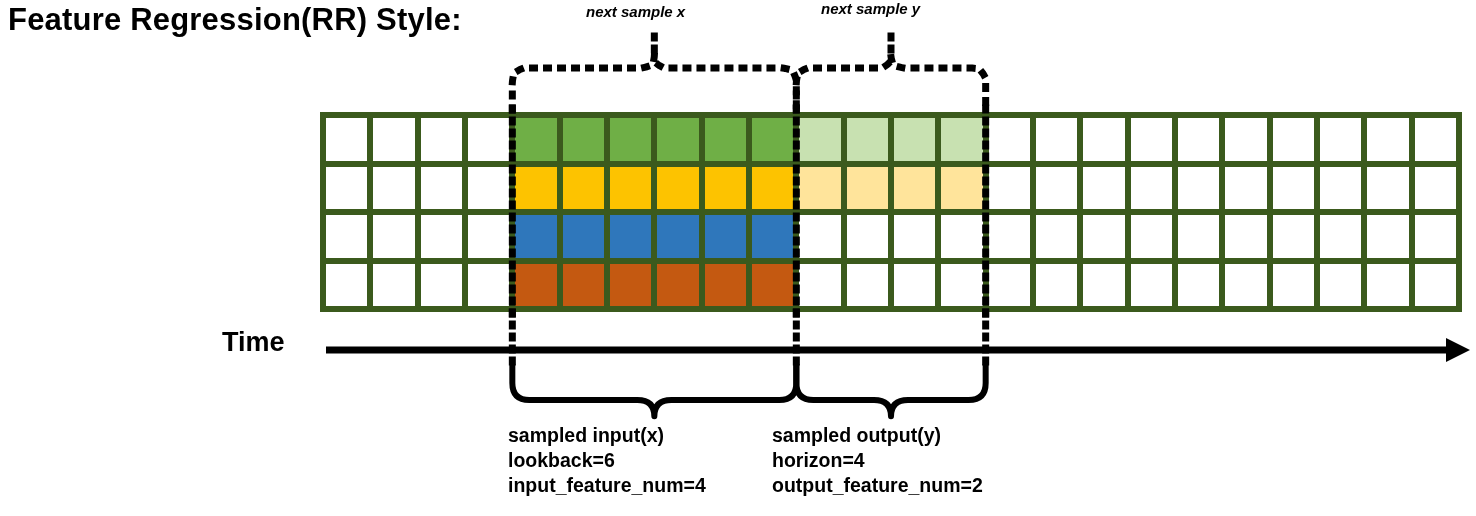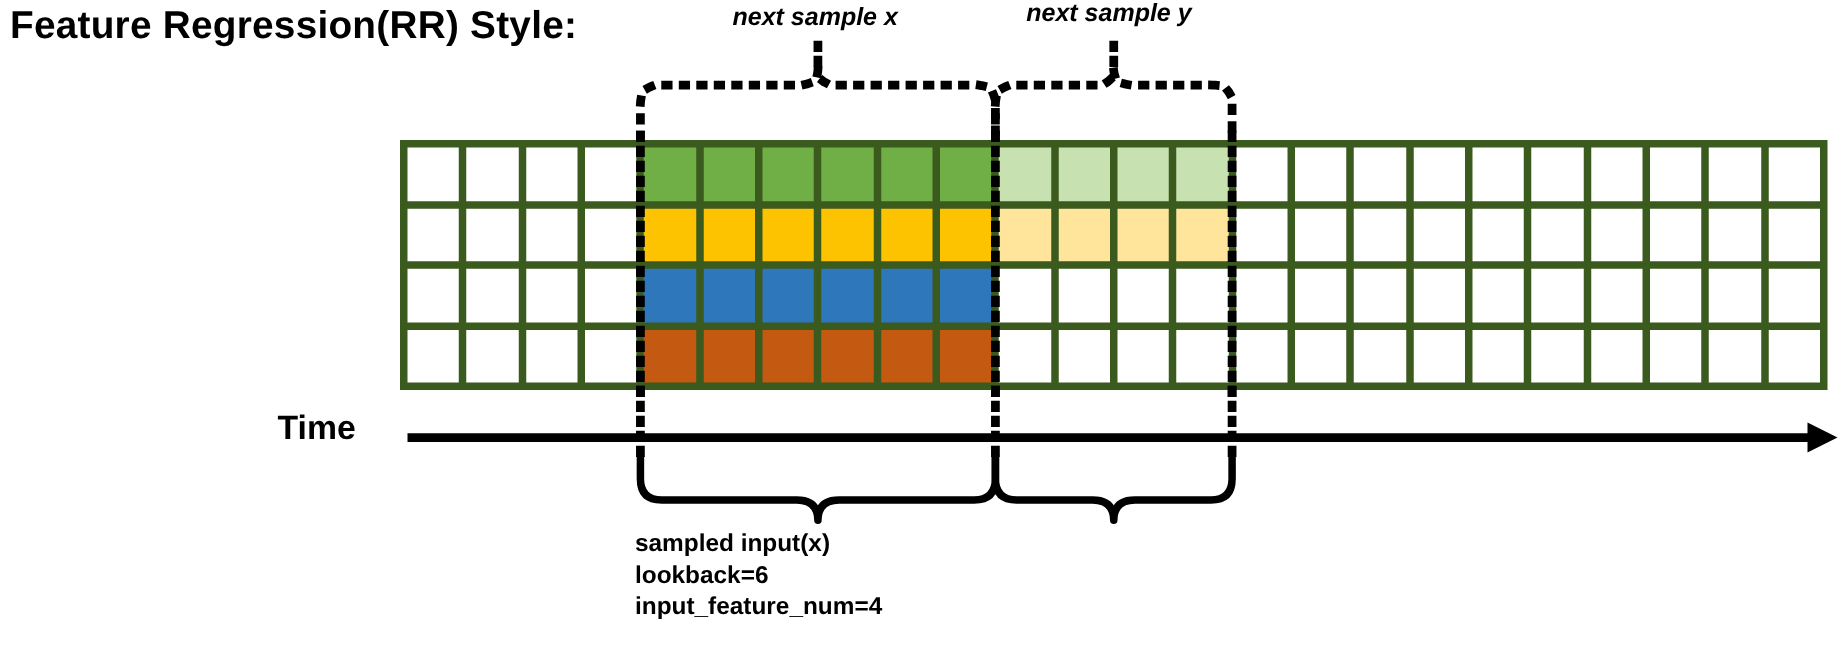--- a/index.html
+++ b/index.html
@@ -5,21 +5,21 @@
   html,body{margin:0;padding:0;background:#ffffff;}
   body{width:1476px;height:516px;position:relative;overflow:hidden;
        font-family:"Liberation Sans",sans-serif;color:#000;}
   #stage{position:absolute;left:0;top:0;width:1476px;height:516px;}
 
   
   #title{position:absolute;left:8px;top:2px;font-size:31px;font-weight:700;
          letter-spacing:.2px;white-space:nowrap;}
 
   
-  .brace-label{position:absolute;font-size:20px;font-style:italic;
+  .brace-label{position:absolute;font-size:15px;font-style:italic;
                font-weight:600;white-space:nowrap;}
   #lbl-next-x{left:586px;top:3px;}
   #lbl-next-y{left:821px;top:0;}
 
   
   .row-label{position:absolute;right:0;font-size:26px;font-weight:700;
              white-space:nowrap;line-height:1;text-align:right;}
   #rowlabels{position:absolute;left:0px;top:112px;width:312px;height:200px;}
   #rowlabels .row-label{width:100%;}
 
@@ -167,14 +167,17 @@
       <line x1="512.3333333333334" y1="312" x2="512.3333333333334" y2="372" stroke="#000000" stroke-width="7" stroke-dasharray="2 10" stroke-linecap="square"></line>
       <line x1="796.3333333333334" y1="312" x2="796.3333333333334" y2="372" stroke="#000000" stroke-width="7" stroke-dasharray="2 10" stroke-linecap="square"></line>
       <line x1="985.6666666666667" y1="312" x2="985.6666666666667" y2="372" stroke="#000000" stroke-width="7" stroke-dasharray="2 10" stroke-linecap="square"></line>
       <path d="M 512.3333333333334 364 L 512.3333333333334 383 Q 512.3333333333334 400 529.3333333333334 400 L 637.3333333333334 400 Q 654.3333333333334 400 654.3333333333334 416.15 Q 654.3333333333334 400 671.3333333333334 400 L 779.3333333333334 400 Q 796.3333333333334 400 796.3333333333334 383 L 796.3333333333334 364" fill="none" stroke="#000000" stroke-width="6" stroke-linecap="butt" stroke-linejoin="round"></path>
       <path d="M 796.3333333333334 364 L 796.3333333333334 383 Q 796.3333333333334 400 813.3333333333334 400 L 874 400 Q 891 400 891 416.15 Q 891 400 908 400 L 968.6666666666667 400 Q 985.6666666666667 400 985.6666666666667 383 L 985.6666666666667 364" fill="none" stroke="#000000" stroke-width="6" stroke-linecap="butt" stroke-linejoin="round"></path>
     </svg>
 
   <div class="caption" id="cap-input">sampled input(x)
 lookback=6
 input_feature_num=4</div>
+  <div class="caption" id="cap-output">sampled output(y)
+horizon=4
+output_feature_num=2</div>
 
 </div>
 
 </body></html>

